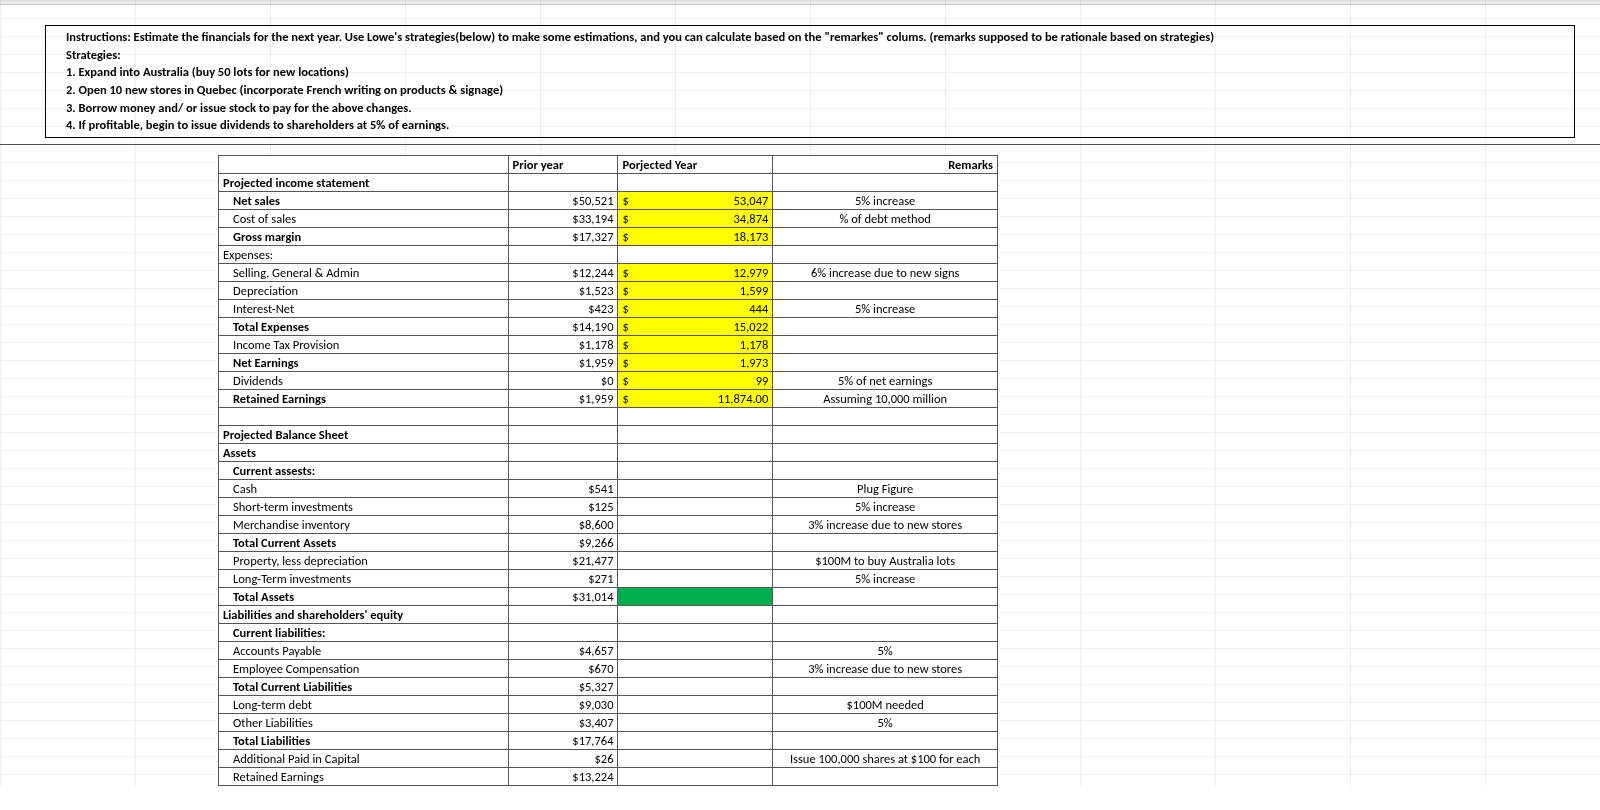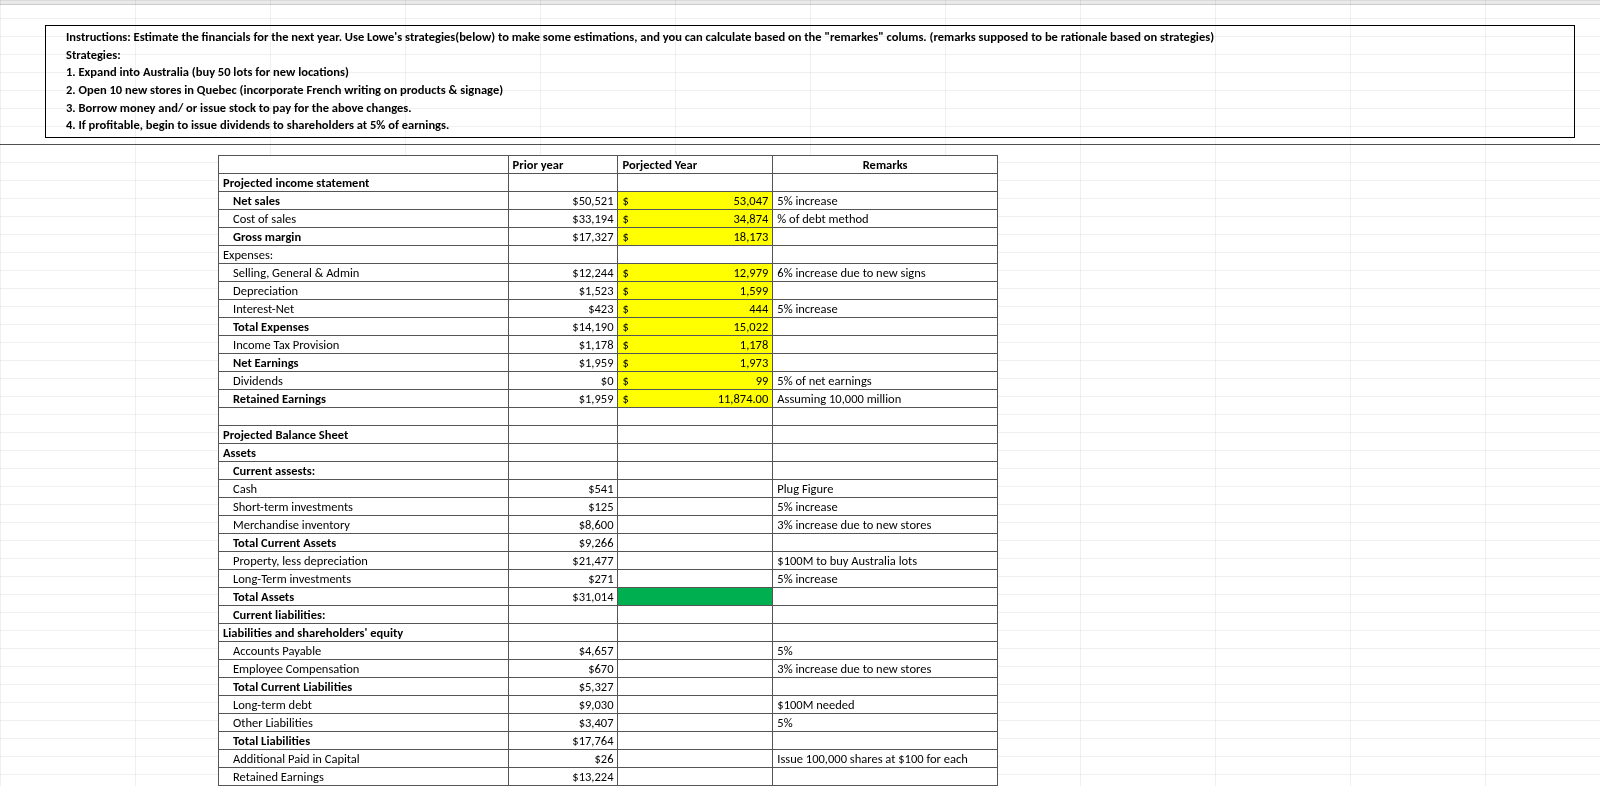--- a/index.html
+++ b/index.html
@@ -62,22 +62,22 @@
     border: 1px solid #555;
     height: 18px;
     padding: 1px 4px;
     vertical-align: middle;
     background: #fff;
     box-sizing: border-box;
   }
   .col-label { width: 290px; }
   .col-prior { width: 110px; text-align: right; }
   .col-proj  { width: 155px; text-align: right; }
-  .col-rem   { width: 225px; }
-  .hdr { font-weight: 700; text-align: center; }
+  .col-rem   { width: 225px; text-align: center; }
+  .hdr { font-weight: 700; text-align: right; }
   .indent1 { padding-left: 14px !important; }
   .right { }
   .yellow { background: #ffff00 !important; }
   .green  { background: #00b050 !important; }
   .section-hdr { font-weight: 700; }
   .proj-cell { position: relative; }
   .proj-ds {
     position: absolute;
     left: 4px; top: 1px;
     font-weight: 400;
@@ -248,28 +248,28 @@
             <td class="col-proj"></td>
             <td class="col-rem">5% increase</td>
           </tr>
           <tr>
             <td class="col-label indent1 bold">Total Assets</td>
             <td class="col-prior right">$31,014</td>
             <td class="col-proj green"></td>
             <td class="col-rem"></td>
           </tr>
           <tr>
+            <td class="col-label section-hdr bold">Liabilities and shareholders' equity</td>
+            <td class="col-prior"></td>
+            <td class="col-proj"></td>
+            <td class="col-rem"></td>
+          </tr>
+          <tr>
             <td class="col-label indent1 bold">Current liabilities:</td>
             <td class="col-prior right"></td>
-            <td class="col-proj"></td>
-            <td class="col-rem"></td>
-          </tr>
-          <tr>
-            <td class="col-label section-hdr bold">Liabilities and shareholders' equity</td>
-            <td class="col-prior"></td>
             <td class="col-proj"></td>
             <td class="col-rem"></td>
           </tr>
           <tr>
             <td class="col-label indent1">Accounts Payable</td>
             <td class="col-prior right">$4,657</td>
             <td class="col-proj"></td>
             <td class="col-rem">5%</td>
           </tr>
           <tr>

